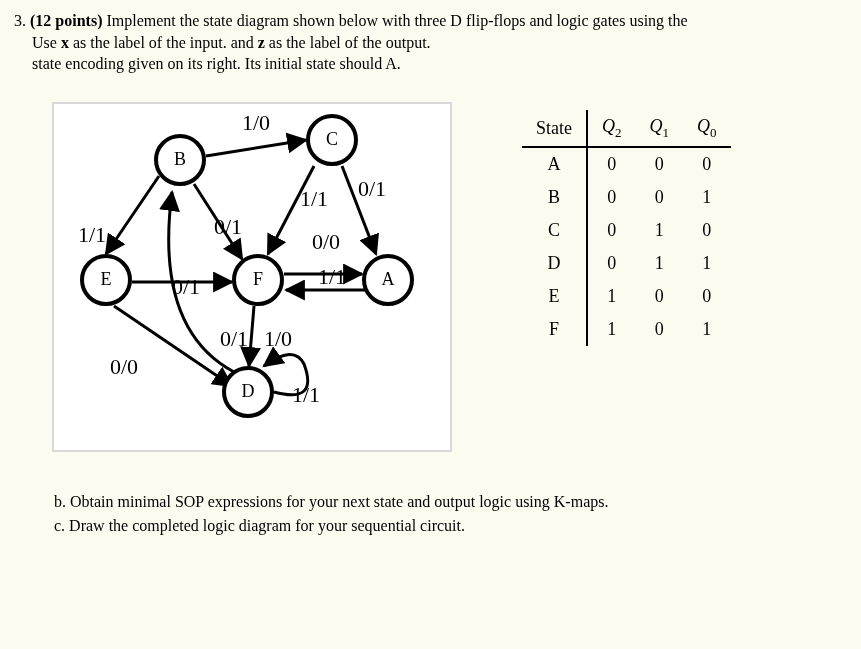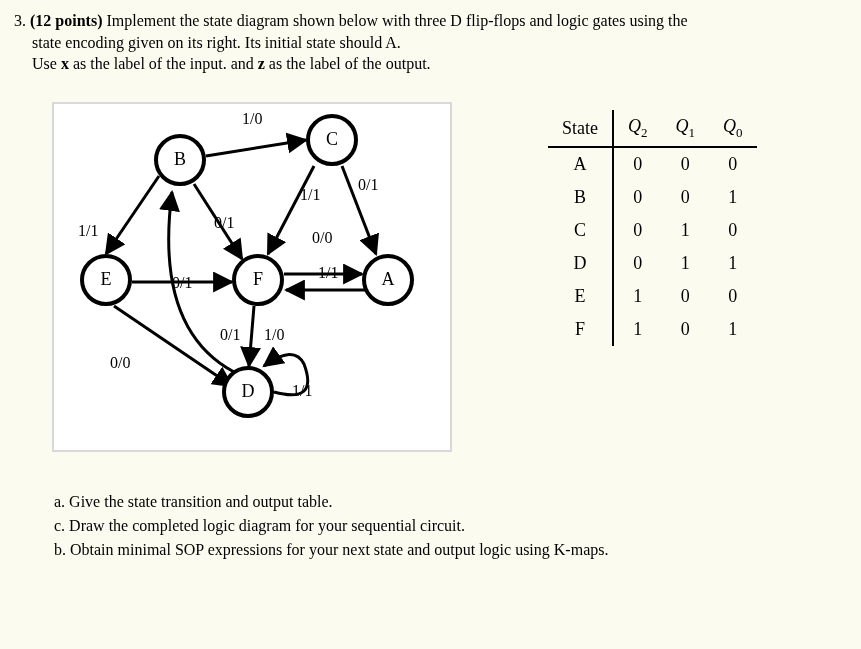--- a/index.html
+++ b/index.html
@@ -47,28 +47,28 @@
     border-radius: 50%;
     background: #fff;
     display: flex;
     align-items: center;
     justify-content: center;
     font-size: 18px;
     z-index: 3;
   }
   .edge-label {
     position: absolute;
-    font-size: 16px;
+    font-size: 22px;
     z-index: 4;
     background: transparent;
     white-space: nowrap;
   }
   .table-wrap {
     position: absolute;
-    left: 514px;
+    left: 488px;
     top: 8px;
   }
   table.state-enc {
     border-collapse: collapse;
     font-size: 18px;
   }
   table.state-enc th, table.state-enc td {
     padding: 6px 14px;
     text-align: center;
   }
@@ -100,24 +100,24 @@
   .qvar { font-style: italic; }
 </style>
 </head>
 <body>
 
 <div class="question">
   <span>3.</span>
   <b>(12 points)</b>
   <span>Implement the state diagram shown below with three D flip-flops and logic gates using the</span>
   <div class="indent">
+    <span>Use </span><b>x</b><span> as the label of the input. and </span><b>z</b><span> as the label of the output.</span>
+  </div>
+  <div class="indent">
     <span>state encoding given on its right. Its initial state should A.</span>
-  </div>
-  <div class="indent">
-    <span>Use </span><b>x</b><span> as the label of the input. and </span><b>z</b><span> as the label of the output.</span>
   </div>
 </div>
 
 <div class="figure-area">
 
   <div class="state-diagram">
     <svg class="edges">
       <defs>
         <marker id="arrow" viewBox="0 0 10 10" refX="9" refY="5" markerWidth="7" markerHeight="7" orient="auto-start-reverse">
           <path d="M 0 0 L 10 5 L 0 10 z" fill="#000"></path>
@@ -228,16 +228,15 @@
             <td>1</td>
             <td>0</td>
             <td>1</td>
           </tr>
       </tbody>
     </table>
   </div>
 </div>
 
 <div class="subq">
-  <div>a. Give the state transition and output table.</div>
+  <div>b. Obtain minimal SOP expressions for your next state and output logic using K-maps.</div>
   <div>c. Draw the completed logic diagram for your sequential circuit.</div>
-  <div>b. Obtain minimal SOP expressions for your next state and output logic using K-maps.</div>
 </div>
 
 </body></html>

